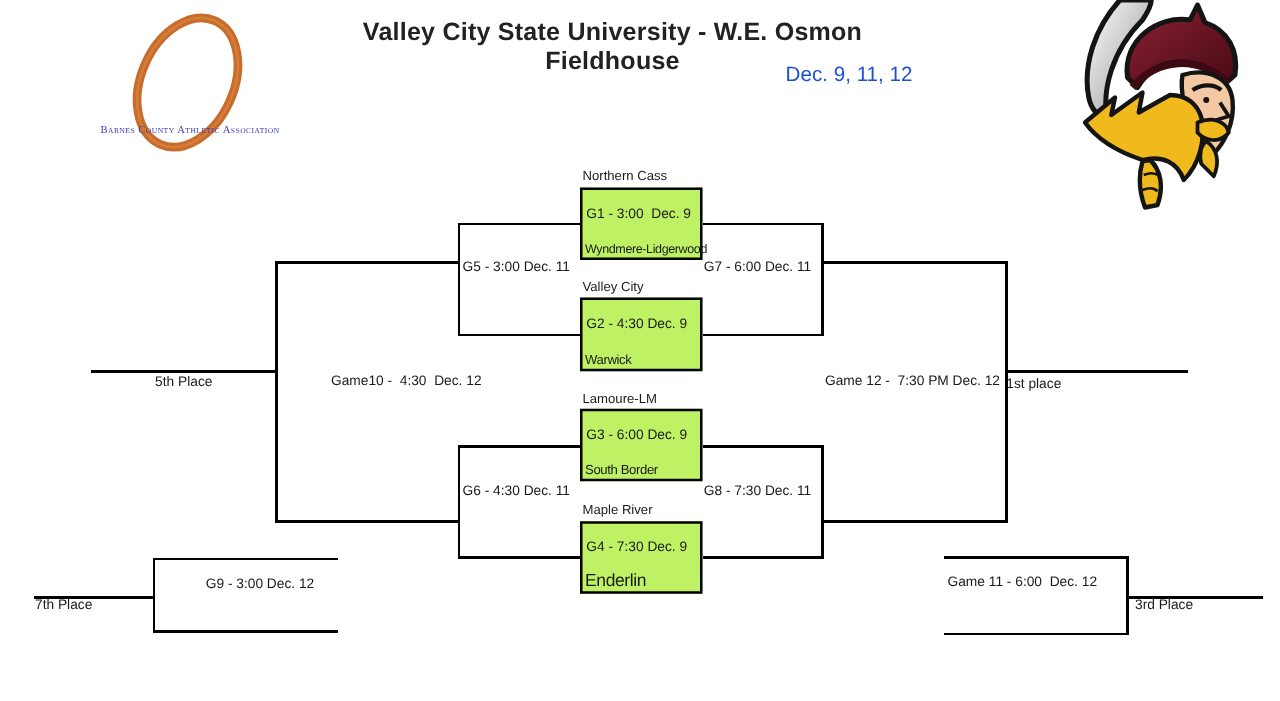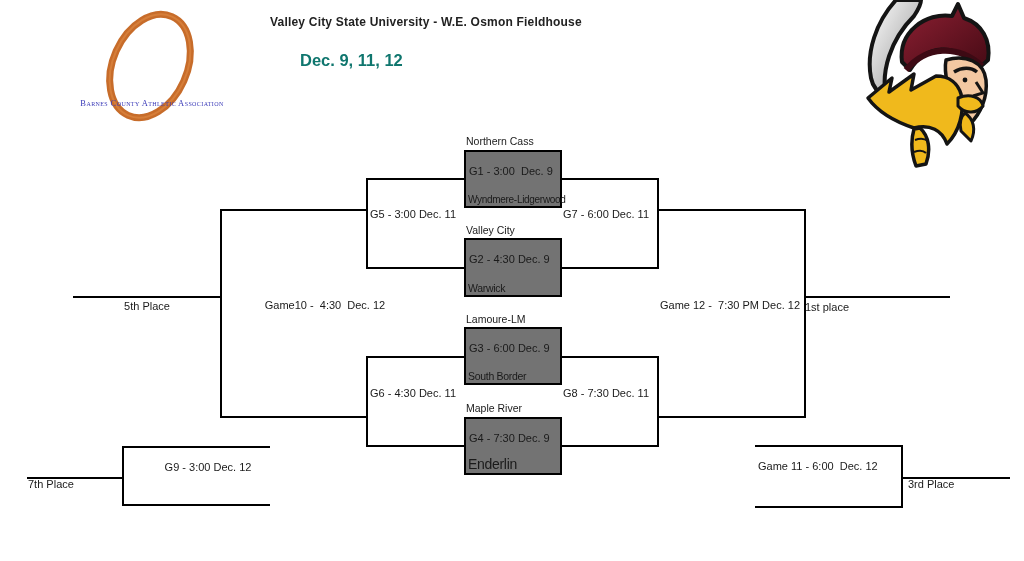--- a/index.html
+++ b/index.html
@@ -1,27 +1,27 @@
 <!DOCTYPE html>
 <html><head>
 <meta charset="utf-8">
 <style>
   html,body{margin:0;padding:0;background:#fff;}
   #canvas{
     position:relative;width:1024px;height:561px;background:#ffffff;overflow:hidden;
     font-family:"Liberation Sans",sans-serif;color:#1a1a1a;
   }
   .lbl{position:absolute;font-size:11px;color:#1a1a1a;white-space:pre;line-height:13px;}
-  .title{position:absolute;left:270px;top:15px;width:440px;text-align:left;
-         font-size:12px;font-weight:600;color:#222;letter-spacing:.2px;}
-  .dates{position:absolute;left:300px;top:51px;width:430px;text-align:left;
-         font-size:16.5px;font-weight:700;color:#0f766e;}
+  .title{position:absolute;left:270px;top:15px;width:440px;text-align:center;
+         font-size:20px;font-weight:600;color:#222;letter-spacing:.2px;}
+  .dates{position:absolute;left:300px;top:51px;width:430px;text-align:right;
+         font-size:16.5px;font-weight:400;color:#1d4ed8;}
   .gamebox{
     position:absolute;width:98px;height:58px;box-sizing:border-box;
-    border:2px solid #000;background:#737373;
+    border:2px solid #000;background:#bef264;
   }
   .gamebox .game-label{position:absolute;left:3px;top:13px;font-size:11px;white-space:pre;}
   .gamebox .bottom-team{position:absolute;left:2px;bottom:1px;font-size:10px;
                         letter-spacing:-0.3px;white-space:pre;}
   .team-top{position:absolute;font-size:10.5px;white-space:pre;}
   svg.lines{position:absolute;left:0;top:0;}
   
   #bcaa-logo{position:absolute;left:66px;top:2px;width:172px;height:126px;}
   #bcaa-acronym{
     position:absolute;left:2px;top:28px;width:168px;text-align:center;

